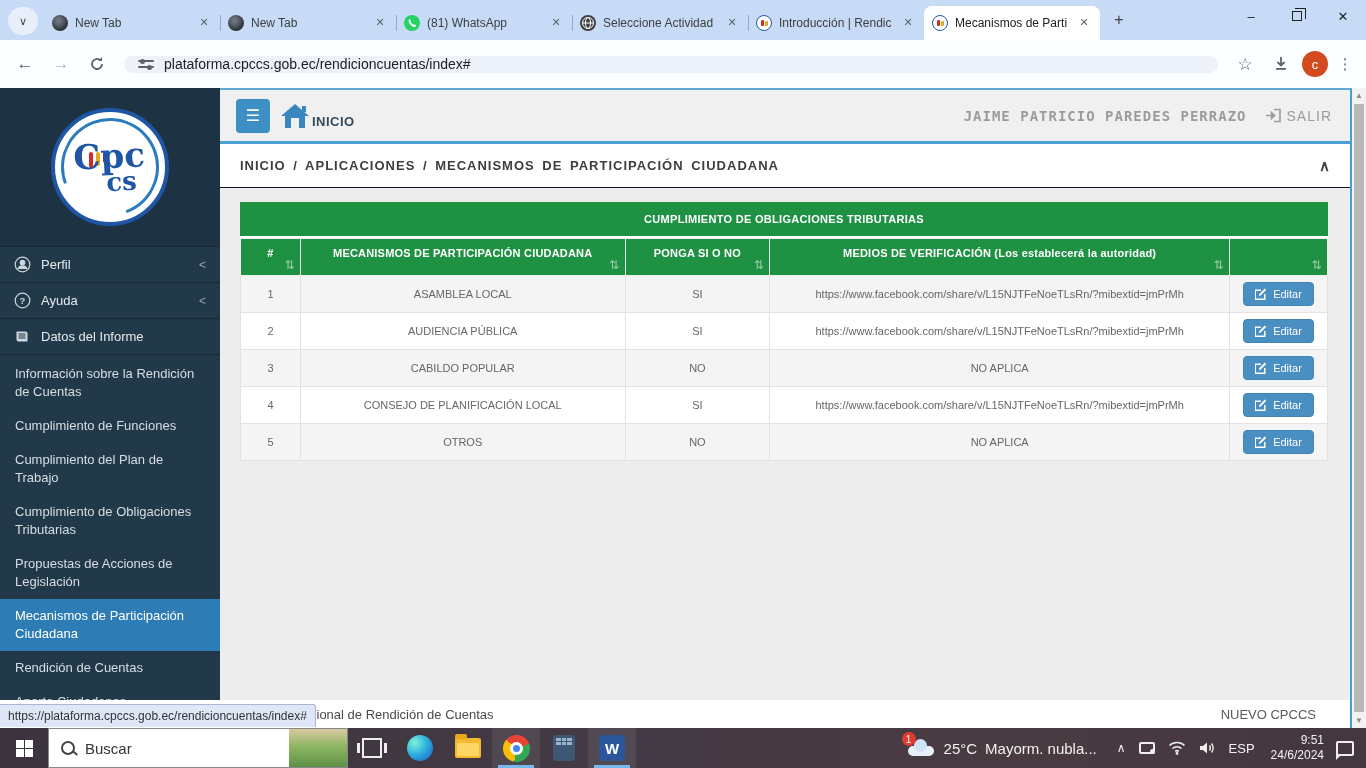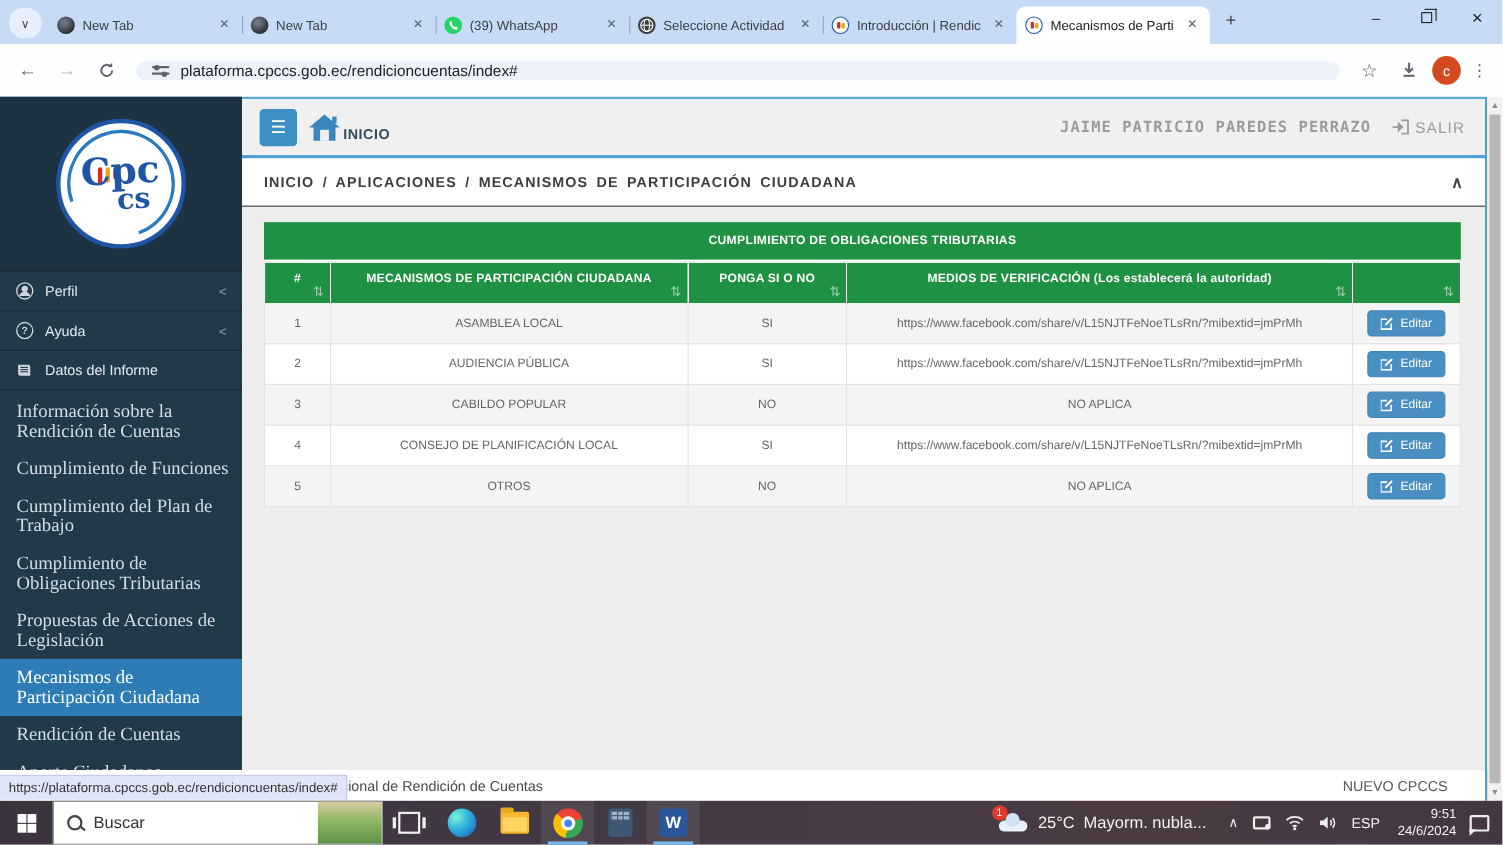--- a/index.html
+++ b/index.html
@@ -70,21 +70,21 @@
   .logo-dots i { width:4px; height:14px; border-radius:2px; }
   .logo-dots i:nth-child(1){ background:#d02b2b; height:16px;}
   .logo-dots i:nth-child(2){ background:#e6a817; }
   .logo-dots i:nth-child(3){ background:#b23; height:11px; }
 
   .side-group { display:flex; align-items:center; gap:10px; padding:9px 14px; border-top:1px solid #18293a;
     font-size:13px; color:#e4ebf0; }
   .side-group .chev { margin-left:auto; color:#8ea4b4; font-size:12px; }
   .side-ico { width:17px; height:17px; flex:0 0 17px; opacity:.9; }
   .side-items { border-top:1px solid #18293a; padding-top:2px; }
-  .side-item { padding:8px 10px 8px 15px; font-size:17px; line-height:18px; color:#d6dee4;font-family:Liberation Serif, serif; }
+  .side-item { padding:8px 10px 8px 15px; font-size:13px; line-height:18px; color:#d6dee4; }
   .side-item.active { background:#2d7cb5; color:#fff; }
 
   
   .main { flex:1; display:flex; flex-direction:column; border-top:2px solid #5fa9d1;
     border-right:2px solid #4f9fcd; background:#efefef; min-width:0; }
   .app-header { height:54px; background:#f0f0f0; border-bottom:3px solid #4aa0d2;
     display:flex; align-items:center; padding:0 18px 0 16px; gap:10px; }
   .hamburger { width:34px; height:34px; background:#3d8fc4; border-radius:4px; color:#fff;
     display:flex; align-items:center; justify-content:center; font-size:16px; }
   .home-link { display:flex; align-items:flex-end; gap:2px; color:#344c5c; font-weight:bold;
@@ -196,21 +196,21 @@
     <span class="tab-label">New Tab</span>
     <span class="tab-close">✕</span>
     <span class="sep"></span>
   </div>
   <div class="tab">
     <span class="favicon fav-wa">
       <svg viewBox="0 0 16 16">
           <path d="M5 4.5c1.5-.8 2.2 1 1.8 1.7-.3.5.1 1.4 1 2.3.9.9 1.8 1.3 2.3 1 .7-.4 2.5.3 1.7 1.8-.6 1.1-2.8.9-4.9-1.1C4.8 8.1 4.1 5.4 5 4.5z" fill="#fff"></path>
         </svg>
     </span>
-    <span class="tab-label">(39) WhatsApp</span>
+    <span class="tab-label">(81) WhatsApp</span>
     <span class="tab-close">✕</span>
     <span class="sep"></span>
   </div>
   <div class="tab">
     <span class="favicon fav-globe">
       <svg viewBox="0 0 16 16">
           <g stroke="#fff" stroke-width="1" fill="none">
             <circle cx="8" cy="8" r="5.5"></circle>
             <ellipse cx="8" cy="8" rx="2.5" ry="5.5"></ellipse>
             <line x1="2.5" y1="8" x2="13.5" y2="8"></line>

